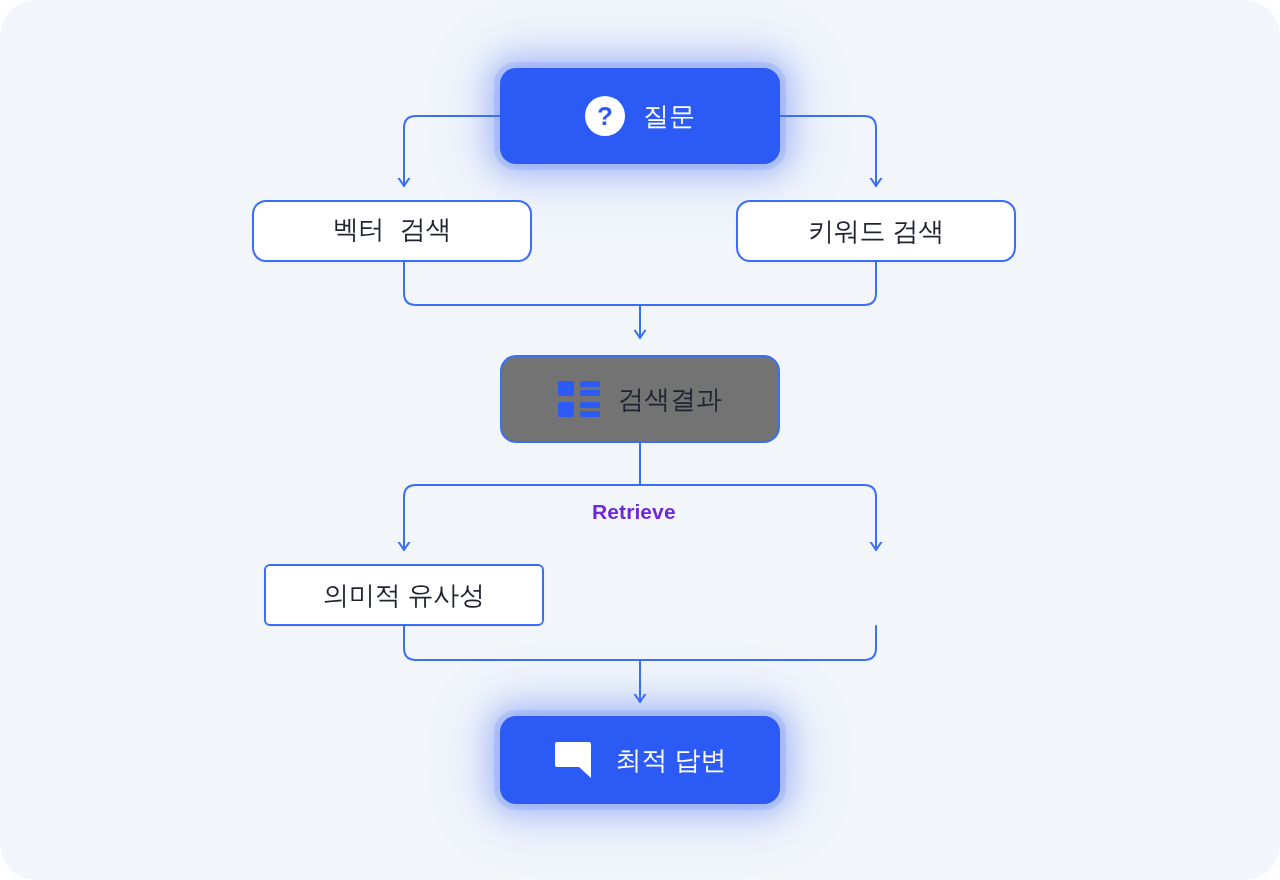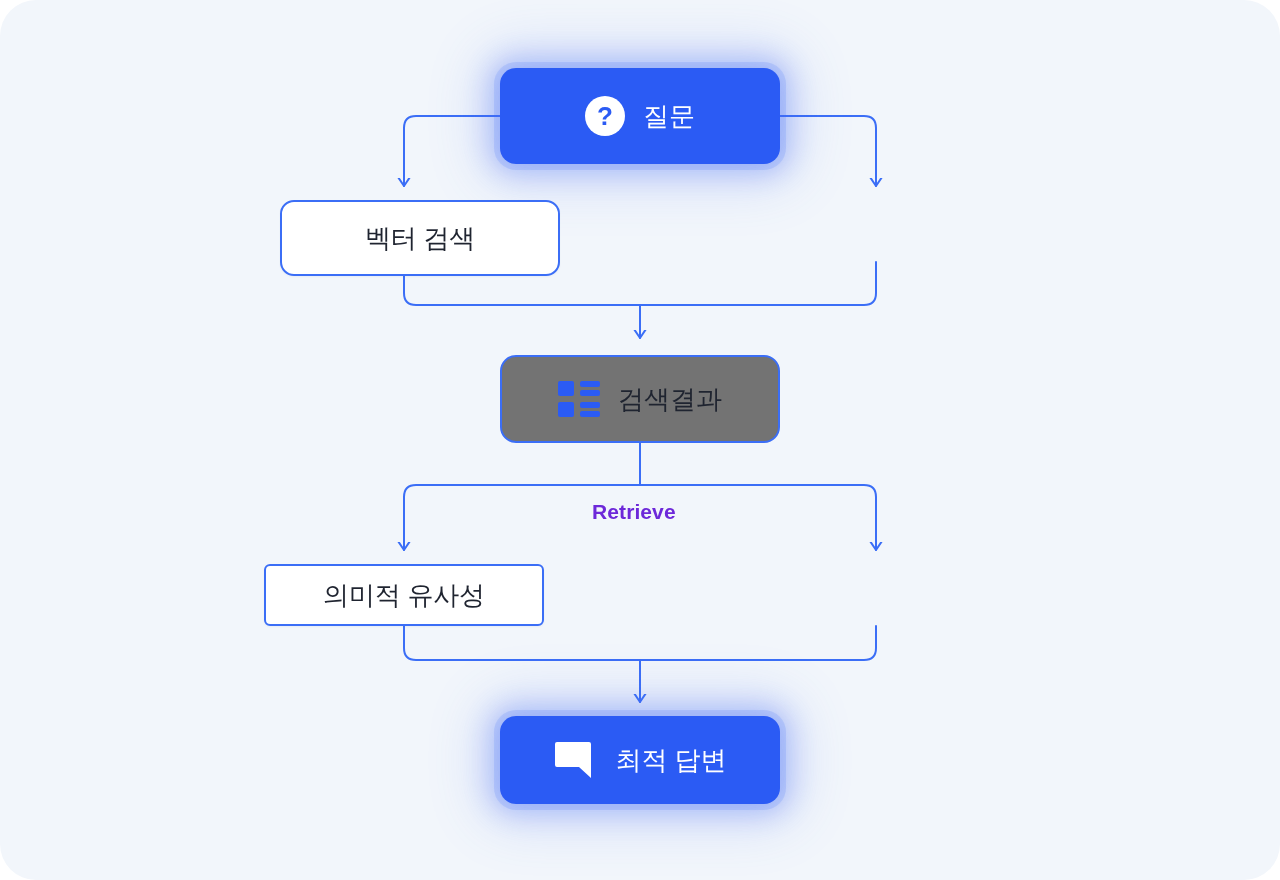--- a/index.html
+++ b/index.html
@@ -175,24 +175,27 @@
 
   <div class="edge-label" style="left:592px; top:500px;">Retrieve</div>
 
   <div class="node accent" style="left:500px; top:68px; width:280px; height:96px;">
     <div class="node-inner">
       <span class="icon icon-question">?</span>
       <span class="node-label">질문</span>
     </div>
   </div>
 
-  <div class="node plain" style="left:280px; top:200px; width:280px; height:76px;">
+  <div class="node plain" style="left:252px; top:200px; width:280px; height:62px;font-family:Liberation Mono, monospace;">
     <span class="node-label">벡터 검색</span>
   </div>
 
+  <div class="node plain" style="left:736px; top:200px; width:280px; height:62px;">
+    <span class="node-label">키워드 검색</span>
+  </div>
 
   <div class="node soft" style="left:500px; top:355px; width:280px; height:88px;">
     <div class="node-inner">
       <span class="icon icon-list">
         <span class="sq"></span>
         <span class="bars">
             <i></i>
             <i></i>
           </span>
         <span class="sq"></span>

